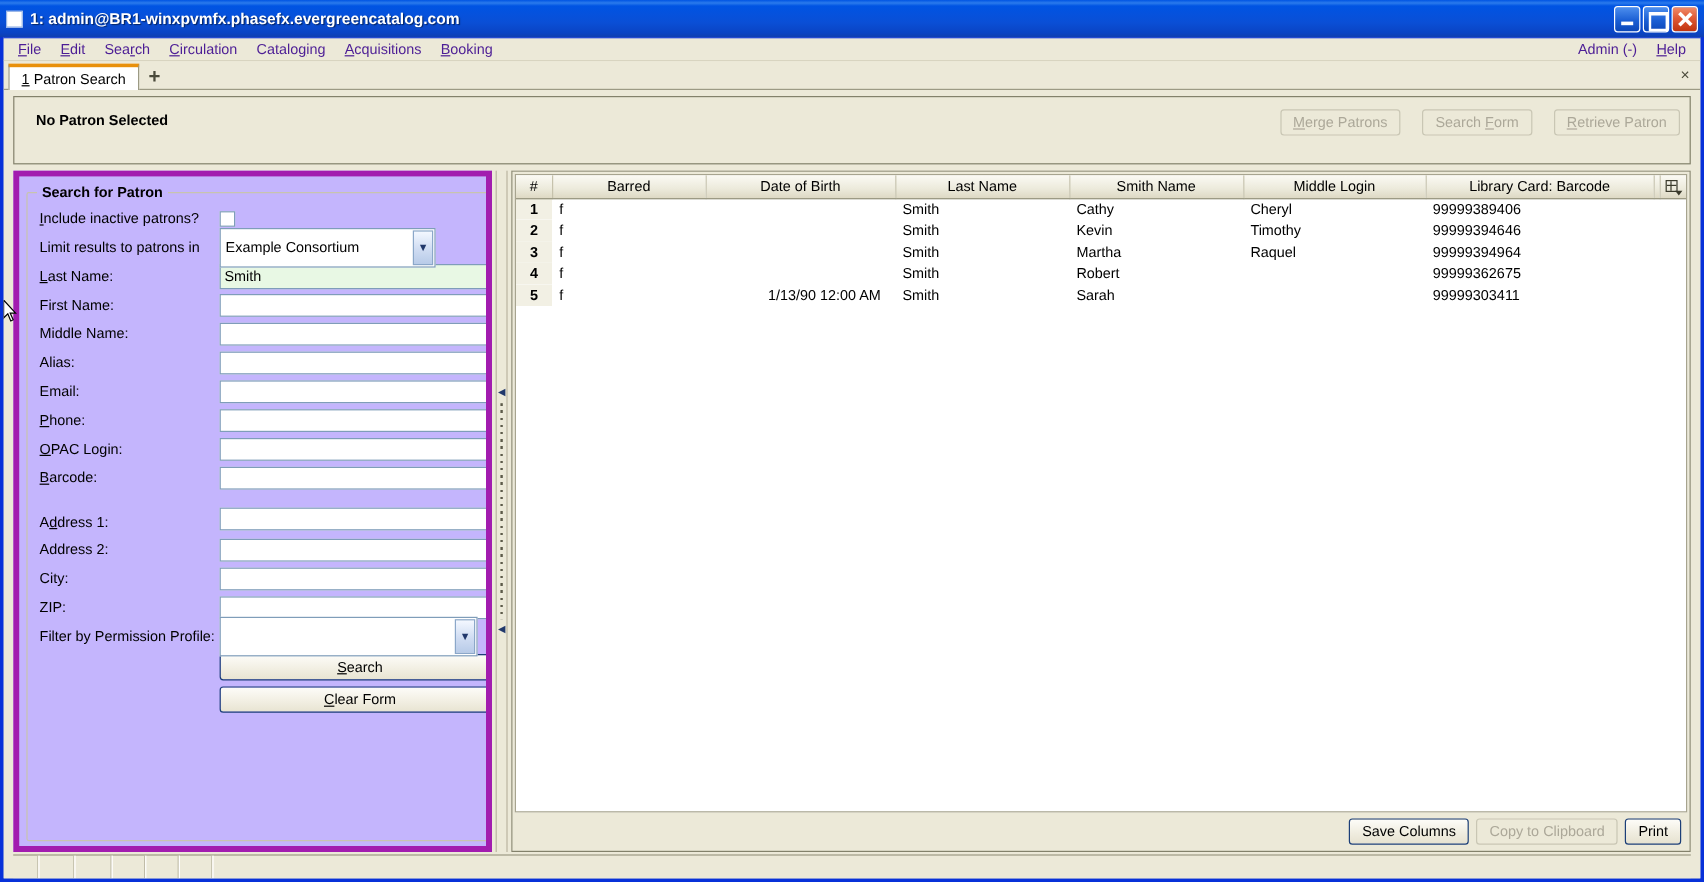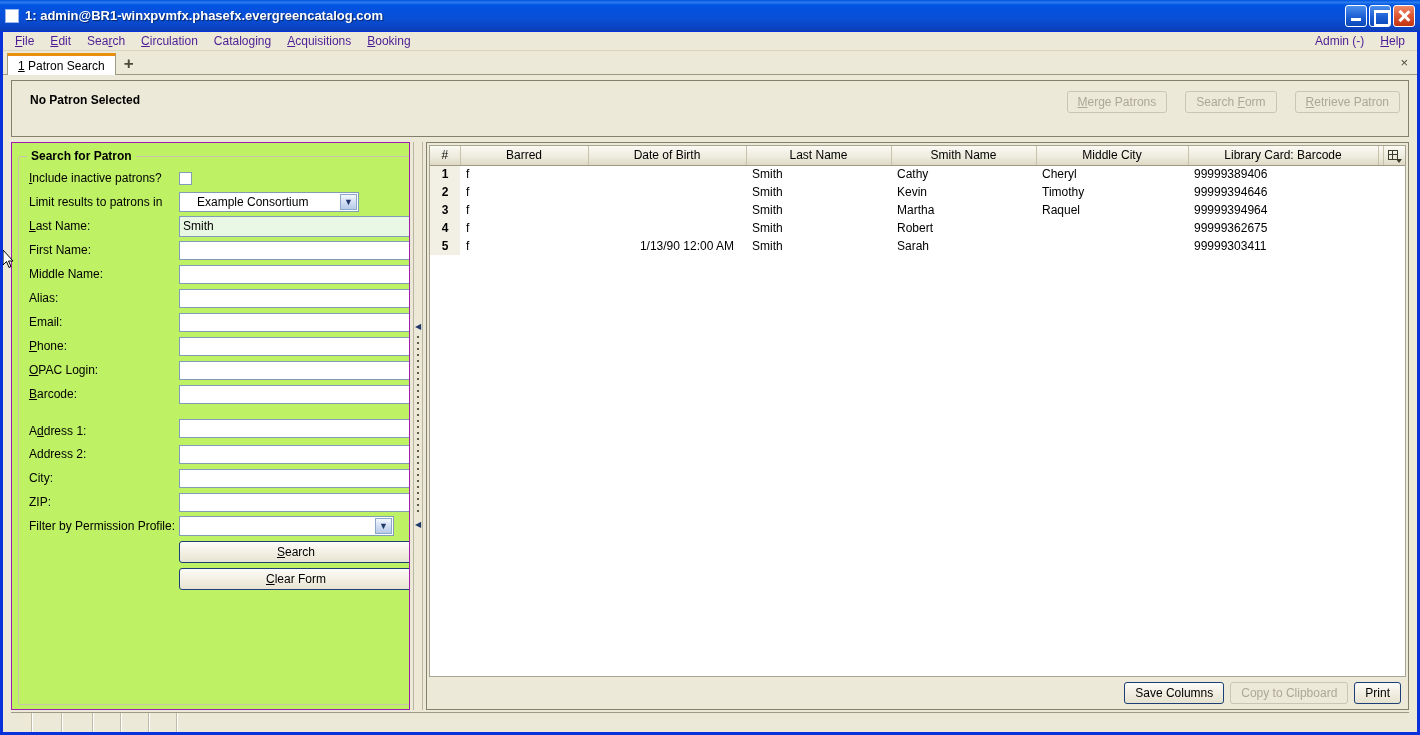--- a/index.html
+++ b/index.html
@@ -214,22 +214,22 @@
     display: flex;
     margin-top: 5px;
     margin-bottom: 0;
     overflow: hidden;
   }
 
   
   #left-pane {
     width: 399px;
     flex: 0 0 399px;
-    border: 1px solid #a21caf;
-    background: #bef264;
+    border: 5px solid #a21caf;
+    background: #c4b5fd;
     padding: 6px 6px 4px 6px;
     overflow: hidden;
   }
   #search-fieldset {
     border: 1px solid #c8c4ae;
     border-radius: 2px;
     padding: 3px 8px 10px 8px;
     margin: 0;
     height: 100%;
   }
@@ -270,27 +270,27 @@
   }
   .f-check {
     width: 13px; height: 13px;
     border: 1px solid #7f9db9;
     background: #fff;
     cursor: pointer;
   }
   .f-select {
     width: 180px;
     flex: 0 0 180px;
-    height: 20px;
+    height: 33px;
     border: 1px solid #7f9db9;
     background: #fff;
     display: flex;
     align-items: center;
     font-size: 12px;
-    padding-left: 17px;
+    padding-left: 4px;
     cursor: pointer;
     position: relative;
   }
   .f-select.wide { width: 215px; flex: 0 0 215px; }
   .sel-arrow {
     position: absolute;
     right: 1px; top: 1px; bottom: 1px;
     width: 17px;
     background: linear-gradient(to bottom,#f4f8ff,#cfdcf2 55%,#b8cbe8);
     border: 1px solid #8ba7c9;
@@ -635,21 +635,21 @@
                 <col>
                 <col style="width:22px">
               </colgroup>
               <thead>
                 <tr>
                   <th class="num-col">#</th>
                   <th>Barred</th>
                   <th>Date of Birth</th>
                   <th>Last Name</th>
                   <th>Smith Name</th>
-                  <th>Middle City</th>
+                  <th>Middle Login</th>
                   <th>Library Card: Barcode</th>
                   <th></th>
                   <th class="picker-col">
                     <span class="col-picker-icon">
                       <span class="grid"></span><span class="caret"></span>
                     </span>
                   </th>
                 </tr>
               </thead>
               <tbody id="results-body">

